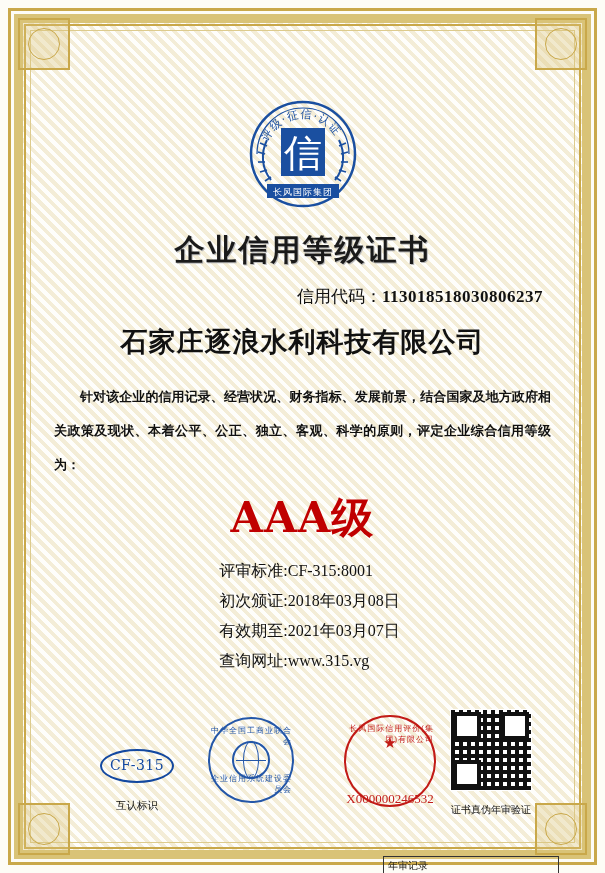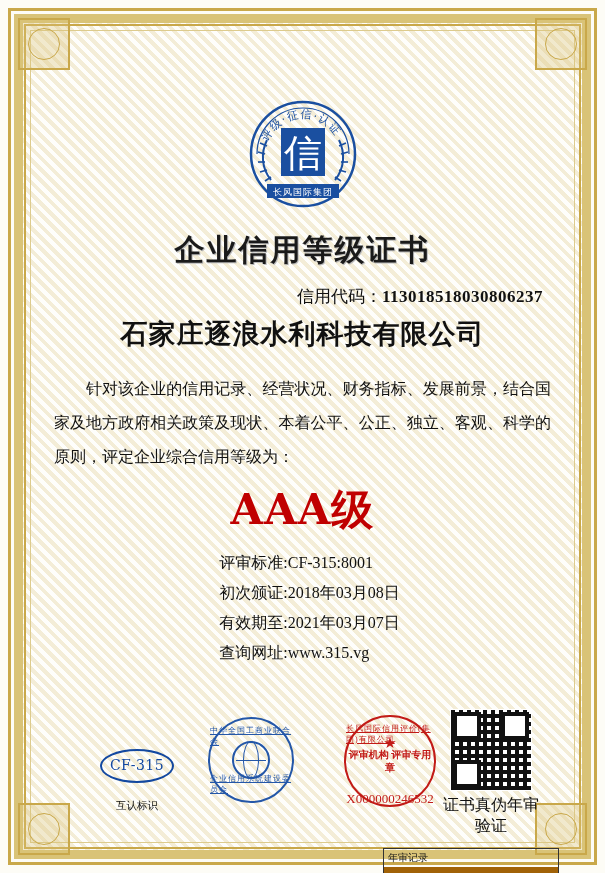--- a/index.html
+++ b/index.html
@@ -109,38 +109,39 @@
     padding-right: 22px;
     font-size: 17px;
     color: #111;
     font-family: "Liberation Serif", serif;
   }
   .code-line .code-val {
     font-weight: bold;
     letter-spacing: 0.5px;
   }
   .company {
-    margin-top: 8px;
+    margin-top: 16px;
     text-align: center;
     font-family: "DejaVu Serif", serif;
     font-size: 27px;
     font-weight: bold;
     letter-spacing: 1px;
     color: #111;
   }
 
   
   .body-text {
     margin: 20px 14px 0 14px;
-    font-size: 16px;
+    font-size: 13px;
     line-height: 34px;
     color: #111;
     text-align: justify;
     text-indent: 2em;
     font-family: "Liberation Serif", serif;
+    font-weight: bold;
   }
 
   
   .grade {
     margin-top: 8px;
     text-align: center;
     color: #c00000;
     font-family: "DejaVu Serif", serif;
     font-size: 42px;
     font-weight: bold;
@@ -259,24 +260,23 @@
     top: 8px;
     width: 92px;
     height: 92px;
     border: 2.5px solid #c21b17;
     color: #c21b17;
     margin-left: 20px;
   }
   .seal-ring-text {
     position: absolute;
     left: 0; right: 0;
-    text-align: left;
+    text-align: right;
     font-size: 8px;
     letter-spacing: 1px;
-    text-decoration: underline;
   }
   .seal-ring-text.top { top: 6px; }
   .seal-ring-text.bottom { bottom: 6px; }
   .seal-center-label {
     position: absolute;
     left: 0; right: 0;
     top: 50%;
     transform: translateY(-50%);
     text-align: center;
     font-size: 10px;
@@ -353,22 +353,22 @@
   .qr::before { left: 2px; top: 2px; }
   .qr::after  { right: 2px; top: 2px; }
   .qr-corner-bl {
     position: absolute;
     left: 2px; bottom: 2px;
     width: 20px; height: 20px;
     border: 4px solid #111;
     background: #fff;
   }
   .qr-caption {
-    margin-top: 4px;
-    font-size: 16px;
+    margin-top: 12px;
+    font-size: 10px;
     color: #111;
   }
 </style>
 </head>
 <body>
 
 <div class="certificate">
 
   <div class="border-outer"></div>
   <div class="border-mid"></div>
@@ -464,22 +464,20 @@
 
       <div class="seal-round seal-blue">
         <div class="seal-ring-text top">中华全国工商业联合会</div>
         <div class="seal-blue-globe"></div>
         <div class="seal-ring-text bottom">企业信用系统建设委员会</div>
       </div>
 
       <div class="seal-round seal-red">
         <div class="seal-ring-text top">长风国际信用评价(集团)有限公司</div>
         <div class="seal-star">★</div>
-        <div class="seal-center-label">评审机构
-评审专用章</div>
         <div class="seal-code">X000000246532</div>
       </div>
 
       <div class="qr-block">
         <div class="qr">
           <div class="qr-corner-bl"></div>
         </div>
         <div class="qr-caption">证书真伪年审验证</div>
       </div>
 

